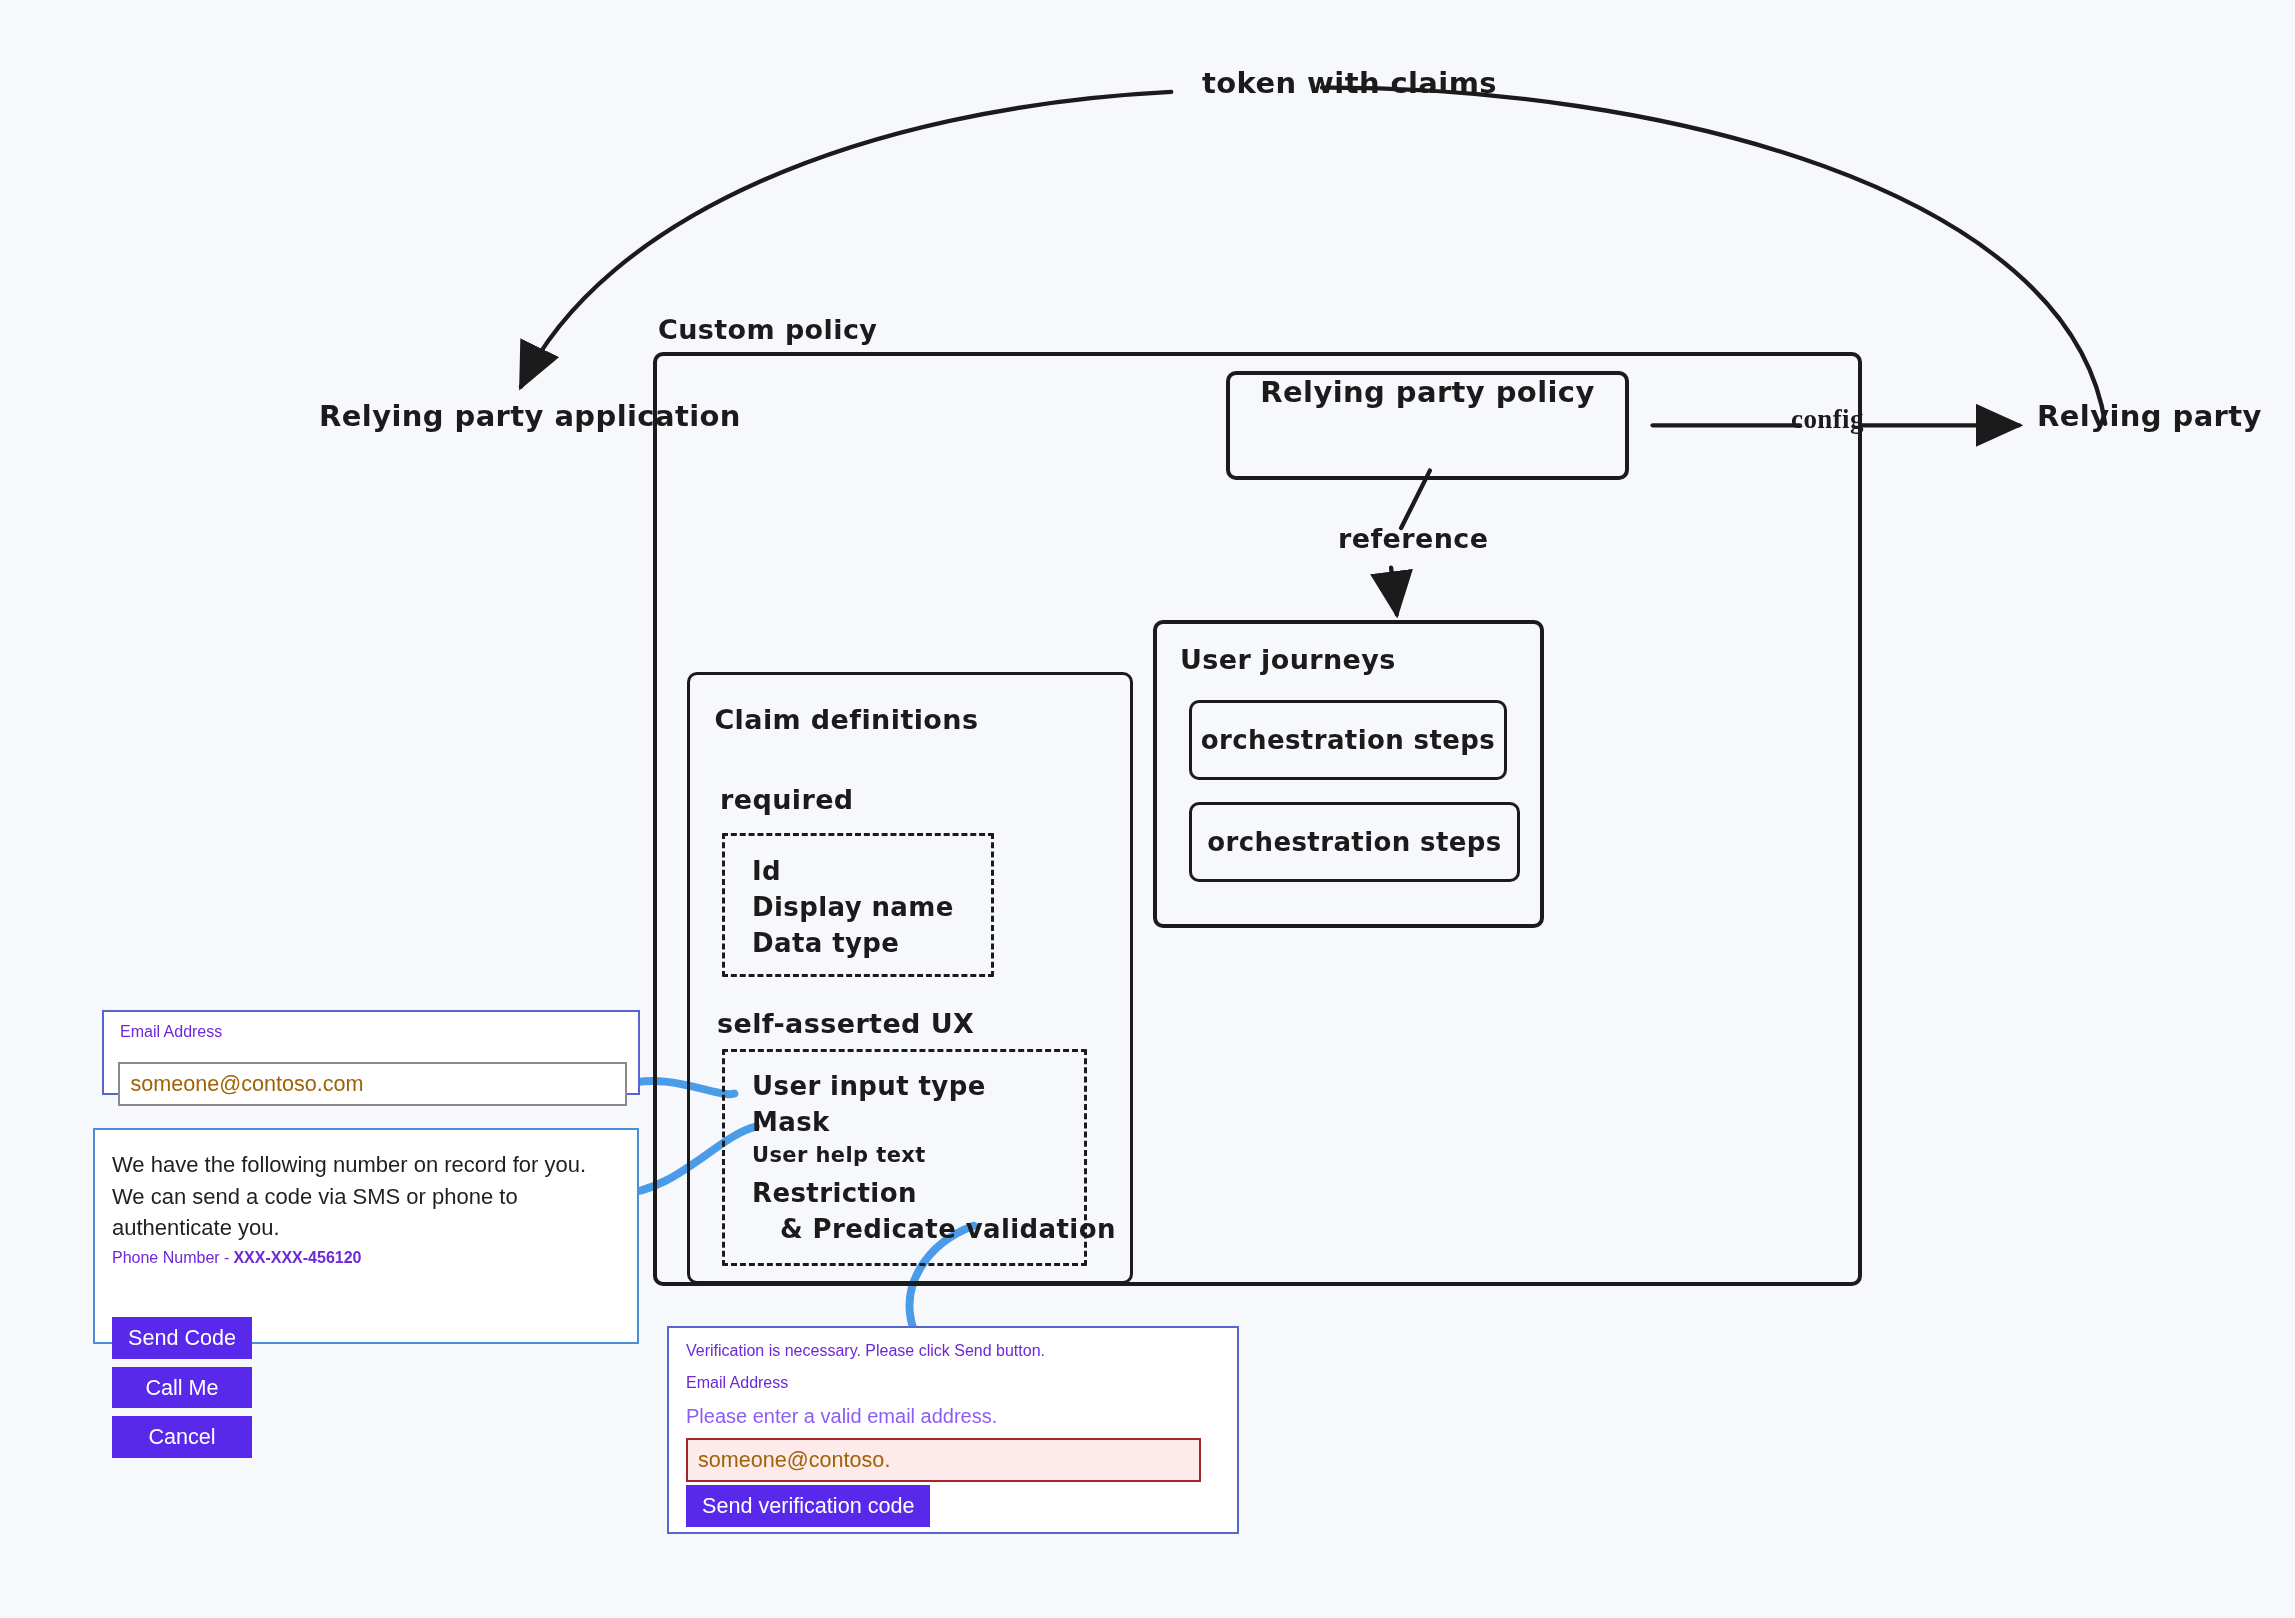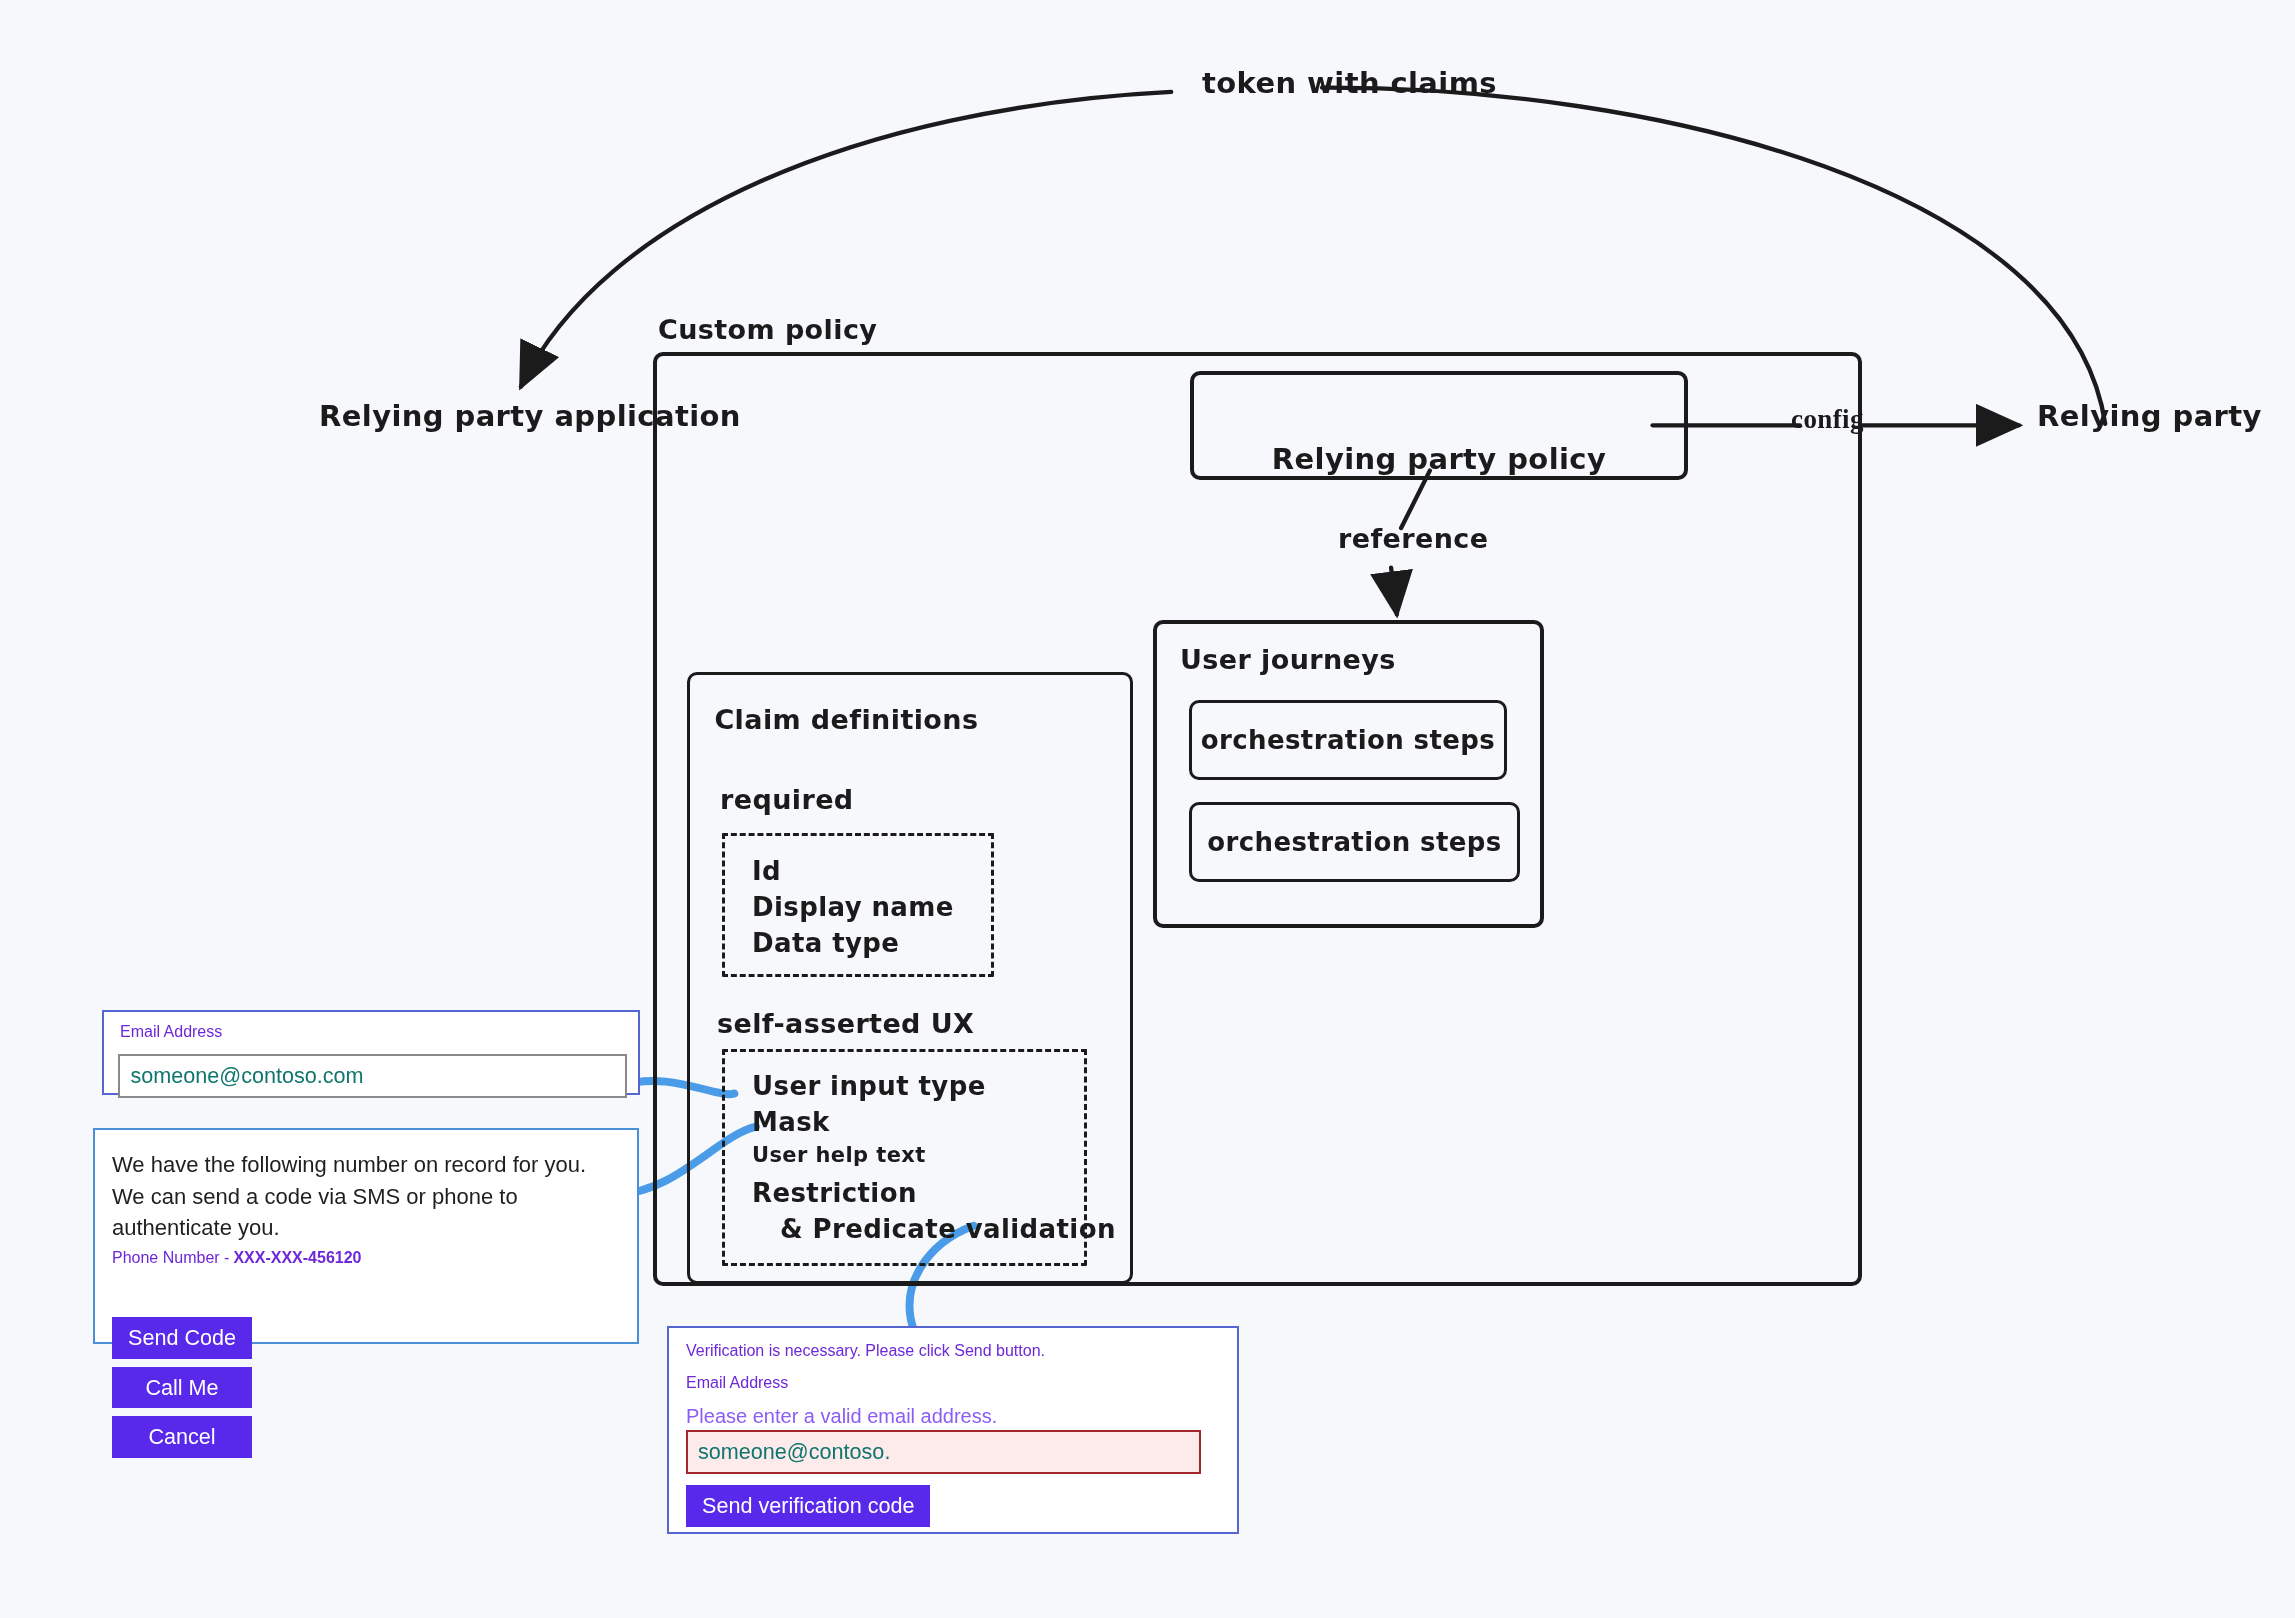--- a/index.html
+++ b/index.html
@@ -56,23 +56,24 @@
     color:#6d28d9;
     line-height:1.25;
   }
   .ui-input{
     box-sizing:border-box;
     width:100%;
     background:#ffffff;
     border:2.2px solid #8a8a8a;
     font-family:"Liberation Sans", sans-serif;
     font-size:21.6px;
-    color:#0f766e;
+    color:#a16207;
     padding:7.2px 10px;
     outline:none;
+    margin-top:8px;
   }
   .ui-input.error{
     border:2.9px solid #a4262c;
     background:#fdeaea;
   }
   .btn{
     display:inline-block;
     background:#5829eb;
     color:#ffffff;
     border:none;
@@ -128,21 +129,21 @@
   <div class="hand lbl" style="left:658px;top:314px;font-size:27px;">Custom policy</div>
 
   <div class="hand lbl" style="left:1791px;top:404px;font-size:27px;font-family:Liberation Serif, serif;">config</div>
 
   <div class="hand lbl" style="left:2037px;top:399px;font-size:29px;">Relying party</div>
 
   <div class="hand lbl" style="left:1338px;top:523px;font-size:27px;">reference</div>
 
   <div class="box" style="left:653px;top:352px;width:1209px;height:934px;"></div>
 
-  <div class="box" style="left:1190px;top:371px;width:498px;height:109px;display:flex;align-items:flex-end;justify-content:center;">
+  <div class="box" style="left:1226px;top:371px;width:403px;height:109px;display:flex;align-items:flex-start;justify-content:center;">
     <span class="hand" style="font-size:29px;">Relying party policy</span>
   </div>
 
   <div class="box" style="left:1153px;top:620px;width:391px;height:308px;">
     <div class="hand" style="position:absolute;left:23px;top:20px;font-size:27px;">User journeys</div>
 
     <div class="box" style="left:32px;top:76px;width:318px;height:80px;border-width:3.6px;display:flex;align-items:center;justify-content:center;">
       <span class="hand" style="font-size:26px;">orchestration steps</span>
     </div>
 

